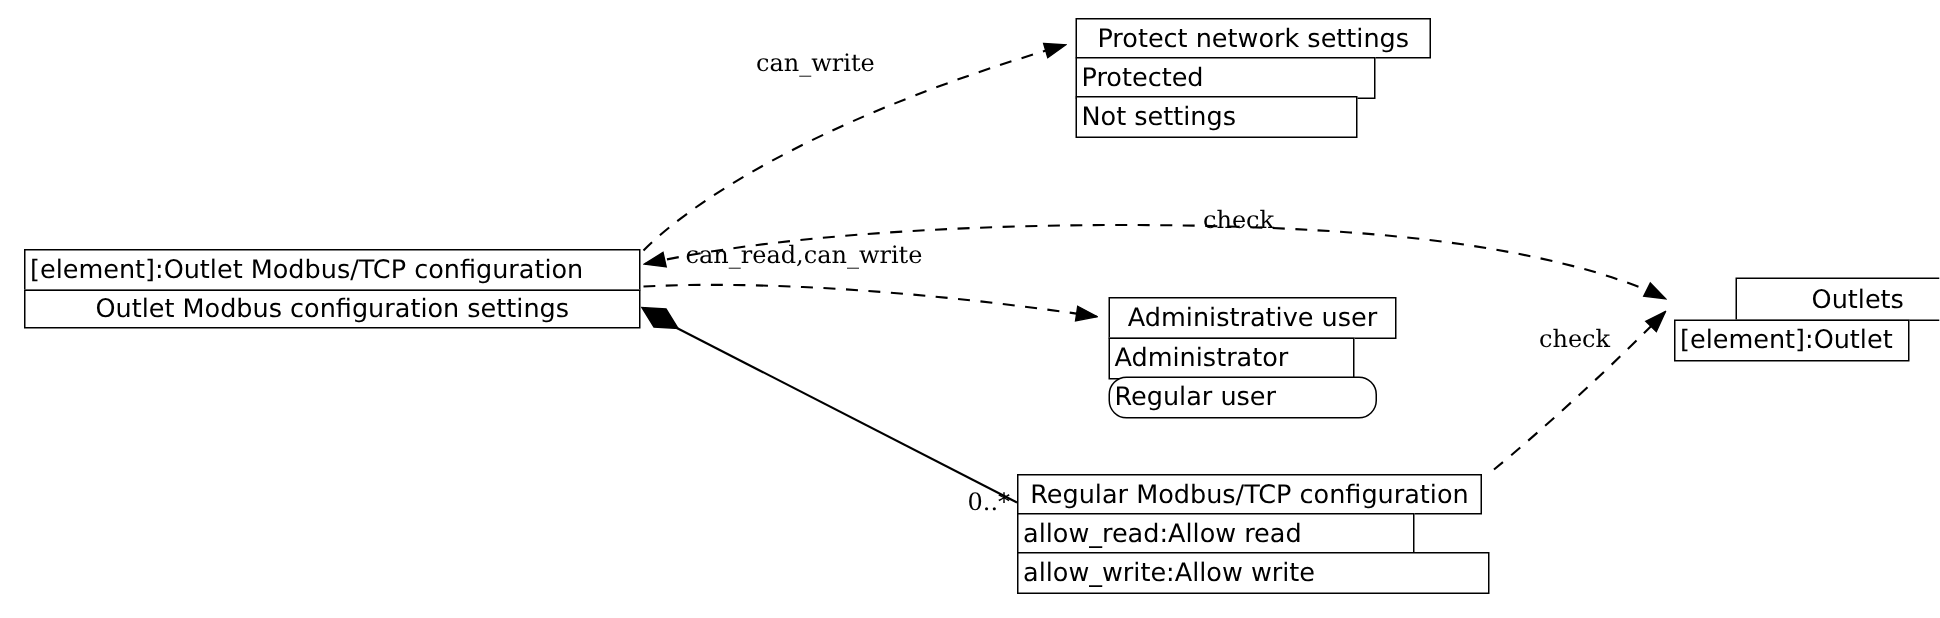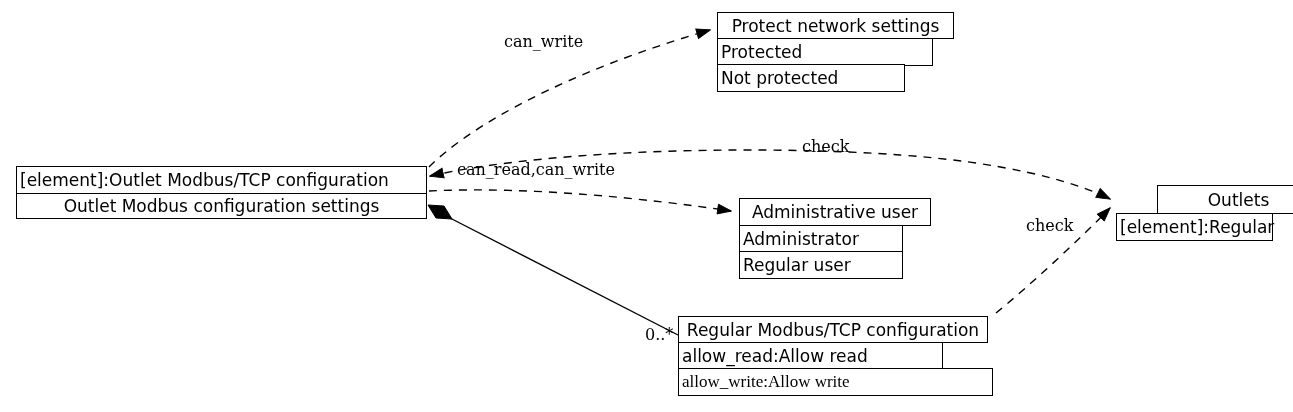--- a/index.html
+++ b/index.html
@@ -59,39 +59,39 @@
     <polygon points="428,205 436,218 452,219 444,206" fill="#000000" stroke="#000000"></polygon>
   </svg>
 
   <div class="node" style="left:16px;top:166px;">
     <div class="cell row" style="width:411px;height:28px;">[element]:Outlet Modbus/TCP configuration</div>
     <div class="cell title" style="width:411px;height:26px;">Outlet Modbus configuration settings</div>
   </div>
 
   <div class="node" style="left:717px;top:12px;">
     <div class="cell title" style="width:237px;height:27px;">Protect network settings</div>
-    <div class="cell row" style="width:216px;height:28px;">Protected</div>
-    <div class="cell row" style="width:188px;height:28px;">Not protected</div>
+    <div class="cell row" style="width:200px;height:28px;">Protected</div>
+    <div class="cell row" style="width:188px;height:28px;">Not settings</div>
   </div>
 
   <div class="node" style="left:739px;top:198px;">
     <div class="cell title" style="width:192px;height:28px;">Administrative user</div>
     <div class="cell row" style="width:164px;height:28px;">Administrator</div>
-    <div class="cell row" style="width:164px;height:28px;">Regular user</div>
+    <div class="cell row" style="width:179px;height:28px;border-radius:12px;">Regular user</div>
   </div>
 
   <div class="node" style="left:1116px;top:185px;">
     <div class="cell title" style="width:163px;height:29px;margin-left:41px;">Outlets</div>
-    <div class="cell row" style="width:157px;height:28px;">[element]:Regular</div>
+    <div class="cell row" style="width:157px;height:28px;">[element]:Outlet</div>
   </div>
 
   <div class="node" style="left:678px;top:316px;">
     <div class="cell title" style="width:310px;height:27px;">Regular Modbus/TCP configuration</div>
     <div class="cell row" style="width:265px;height:28px;">allow_read:Allow read</div>
-    <div class="cell row" style="width:315px;height:28px;font-family:Liberation Serif, serif;">allow_write:Allow write</div>
+    <div class="cell row" style="width:315px;height:28px;">allow_write:Allow write</div>
   </div>
 
   <div class="edge-label" style="left:504px;top:32px;">can_write</div>
   <div class="edge-label" style="left:457px;top:160px;">can_read,can_write</div>
   <div class="edge-label" style="left:802px;top:137px;">check</div>
   <div class="edge-label" style="left:1026px;top:216px;">check</div>
   <div class="edge-label" style="left:645px;top:325px;">0..*</div>
 
 </div>
 

